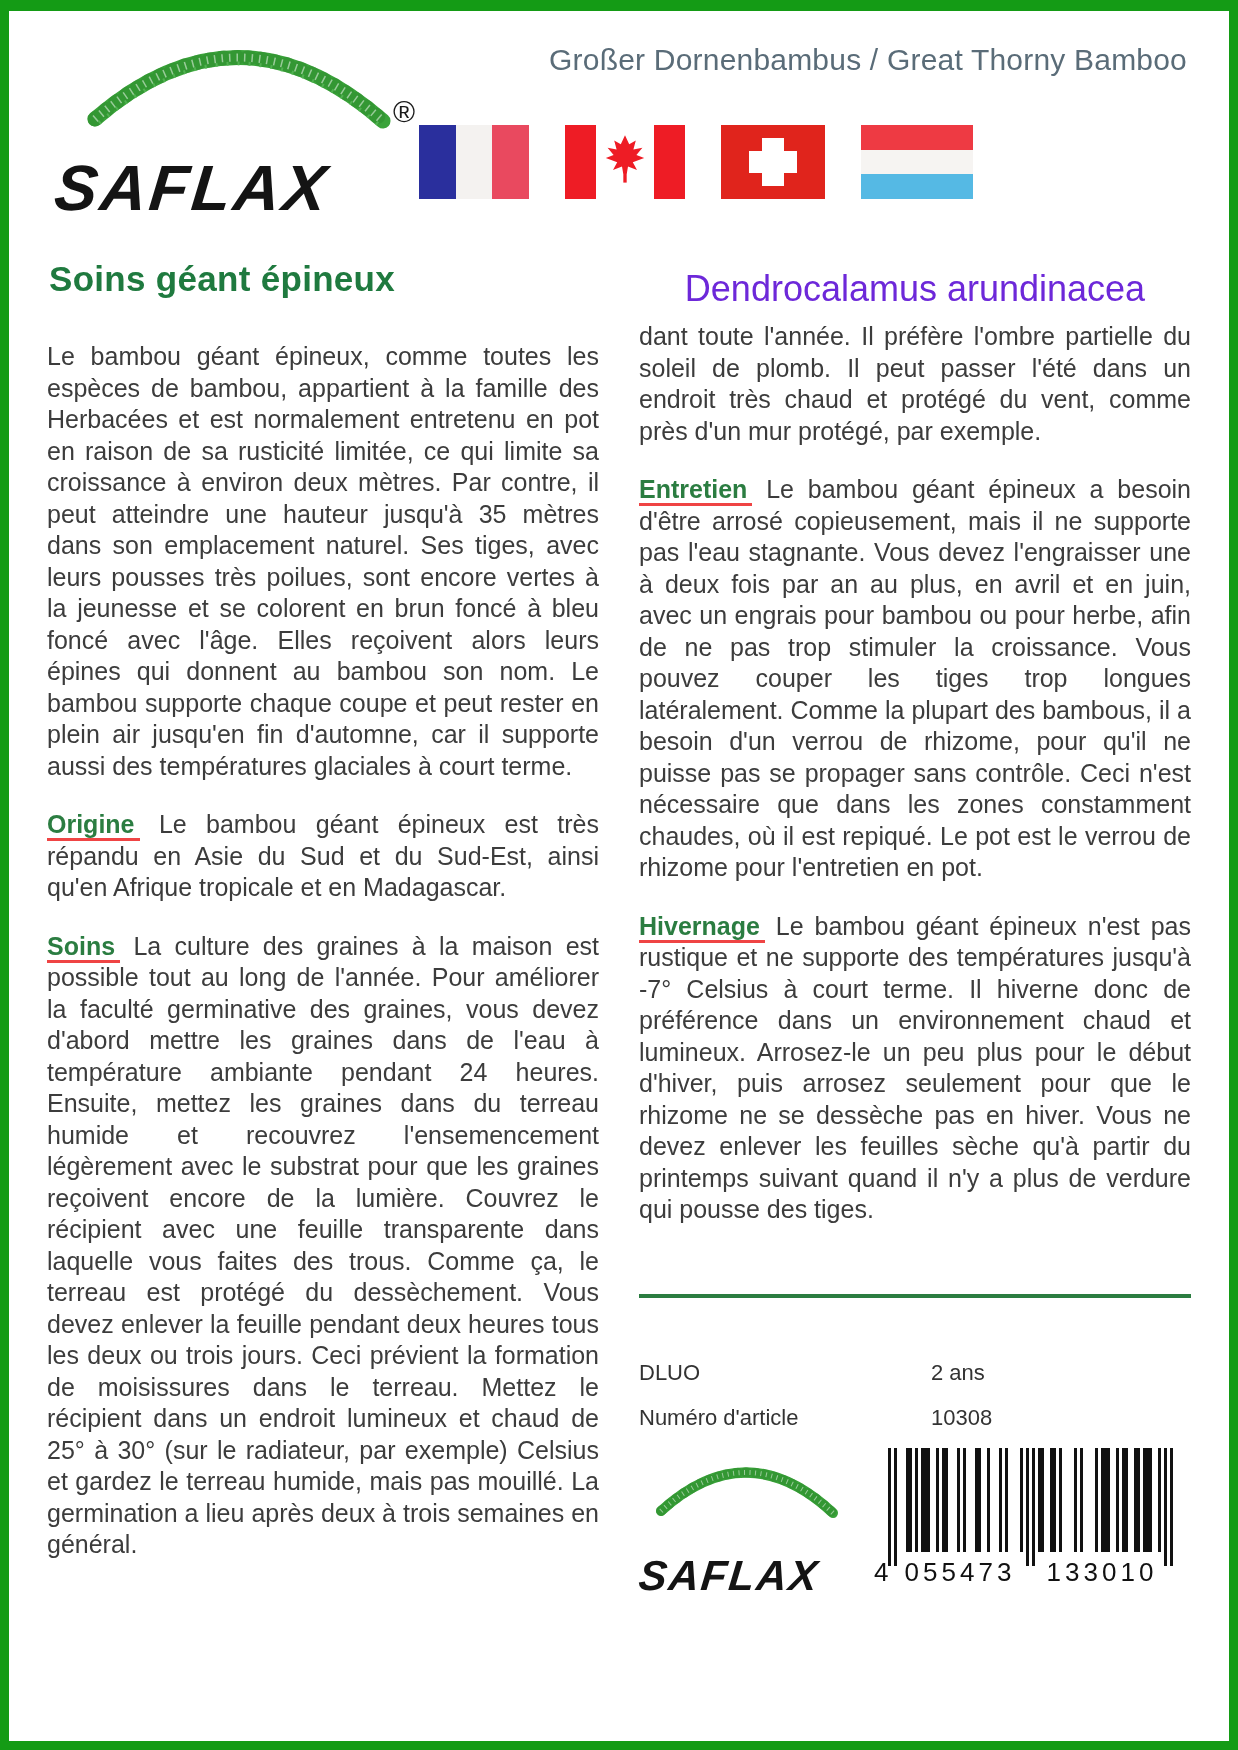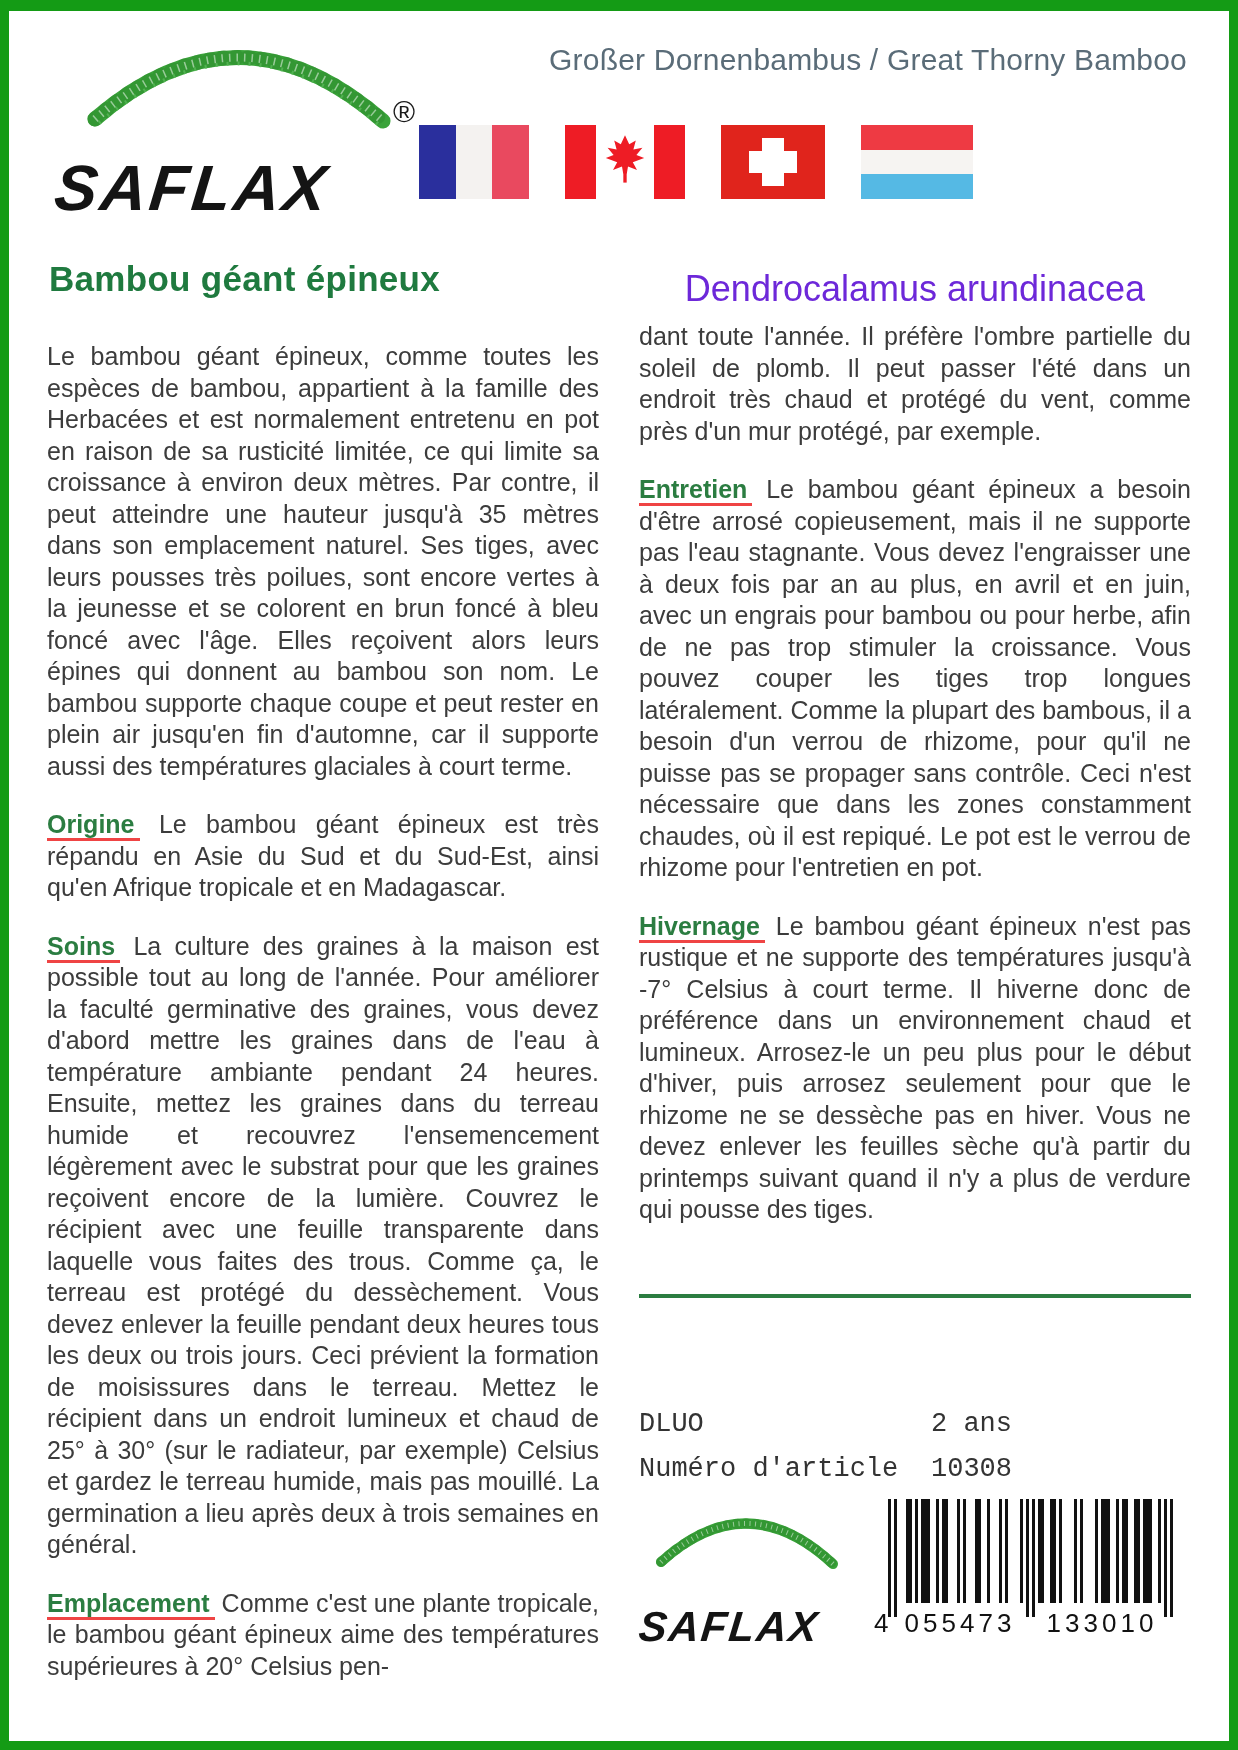--- a/index.html
+++ b/index.html
@@ -41,21 +41,21 @@
     font-size:36px;line-height:44px;color:#6d28d9;font-weight:normal;
     text-align:center;margin:14px 0 10px 0;
   }
   .sec{
     color:#2b7d41;font-weight:bold;border-bottom:3px solid #ef4444;
     padding-right:5px;
   }
 
   
   .divider{border:none;border-top:4px solid #2b7d41;margin:68px 0 0 0;}
-  .meta{margin-top:111px;font-size:27px;line-height:30px;color:#333;font-family:Liberation Mono, monospace;}
+  .meta{margin-top:60px;font-size:22px;line-height:30px;color:#333;}
   .meta-row{display:flex;margin-bottom:15px;}
   .meta-label{width:292px;flex:0 0 292px;}
   .meta-value{flex:1;}
   .footer-row{display:flex;align-items:flex-end;margin-top:10px;}
   .logo-bottom{position:relative;width:216px;height:132px;flex:0 0 216px;}
   .logo-bottom .arc{position:absolute;left:14px;top:0;}
   .logo-bottom .txt{
     position:absolute;left:0;bottom:2px;font-size:42px;font-weight:bold;
     font-style:italic;letter-spacing:2px;color:#141414;transform:skewX(-6deg);
     white-space:nowrap;
@@ -110,29 +110,28 @@
           <rect x="0" y="0" width="112" height="25" fill="#ee3a43"></rect>
           <rect x="0" y="25" width="112" height="24" fill="#f6f4f2"></rect>
           <rect x="0" y="49" width="112" height="25" fill="#55b9e4"></rect>
         </svg>
       </div>
     </div>
 
     <div class="columns">
 
       <div class="col">
-        <h1 class="page-title">Bambou géant épineux</h1>
+        <h1 class="page-title">Soins géant épineux</h1>
 
         <p>Le bambou géant épineux, comme toutes les espèces de bambou, appartient à la famille des Herbacées et est normalement entretenu en pot en raison de sa rusticité limitée, ce qui limite sa croissance à environ deux mètres. Par contre, il peut atteindre une hauteur jusqu'à 35 mètres dans son emplacement naturel. Ses tiges, avec leurs pousses très poilues, sont encore vertes à la jeunesse et se colorent en brun foncé à bleu foncé avec l'âge. Elles reçoivent alors leurs épines qui donnent au bambou son nom. Le bambou supporte chaque coupe et peut rester en plein air jusqu'en fin d'automne, car il supporte aussi des températures glaciales à court terme.</p>
 
         <p><span class="sec">Origine</span> <span>Le bambou géant épineux est très répandu en Asie du Sud et du Sud-Est, ainsi qu'en Afrique tropicale et en Madagascar.</span></p>
 
         <p><span class="sec">Soins</span> <span>La culture des graines à la maison est possible tout au long de l'année. Pour améliorer la faculté germinative des graines, vous devez d'abord mettre les graines dans de l'eau à température ambiante pendant 24 heures. Ensuite, mettez les graines dans du terreau humide et recouvrez l'ensemencement légèrement avec le substrat pour que les graines reçoivent encore de la lumière. Couvrez le récipient avec une feuille transparente dans laquelle vous faites des trous. Comme ça, le terreau est protégé du dessèchement. Vous devez enlever la feuille pendant deux heures tous les deux ou trois jours. Ceci prévient la formation de moisissures dans le terreau. Mettez le récipient dans un endroit lumineux et chaud de 25° à 30° (sur le radiateur, par exemple) Celsius et gardez le terreau humide, mais pas mouillé. La germination a lieu après deux à trois semaines en général.</span></p>
 
-        <p><span class="sec">Emplacement</span> <span>Comme c'est une plante tropicale, le bambou géant épineux aime des températures supérieures à 20° Celsius pen-</span></p>
       </div>
 
       <div class="col">
         <h2 class="latin-name">Dendrocalamus arundinacea</h2>
 
         <p>dant toute l'année. Il préfère l'ombre partielle du soleil de plomb. Il peut passer l'été dans un endroit très chaud et protégé du vent, comme près d'un mur protégé, par exemple.</p>
 
         <p><span class="sec">Entretien</span> <span>Le bambou géant épineux a besoin d'être arrosé copieusement, mais il ne supporte pas l'eau stagnante. Vous devez l'engraisser une à deux fois par an au plus, en avril et en juin, avec un engrais pour bambou ou pour herbe, afin de ne pas trop stimuler la croissance. Vous pouvez couper les tiges trop longues latéralement. Comme la plupart des bambous, il a besoin d'un verrou de rhizome, pour qu'il ne puisse pas se propager sans contrôle. Ceci n'est nécessaire que dans les zones constamment chaudes, où il est repiqué. Le pot est le verrou de rhizome pour l'entretien en pot.</span></p>
 
         <p><span class="sec">Hivernage</span> <span>Le bambou géant épineux n'est pas rustique et ne supporte des températures jusqu'à -7° Celsius à court terme. Il hiverne donc de préférence dans un environnement chaud et lumineux. Arrosez-le un peu plus pour le début d'hiver, puis arrosez seulement pour que le rhizome ne se dessèche pas en hiver. Vous ne devez enlever les feuilles sèche qu'à partir du printemps suivant quand il n'y a plus de verdure qui pousse des tiges.</span></p>

